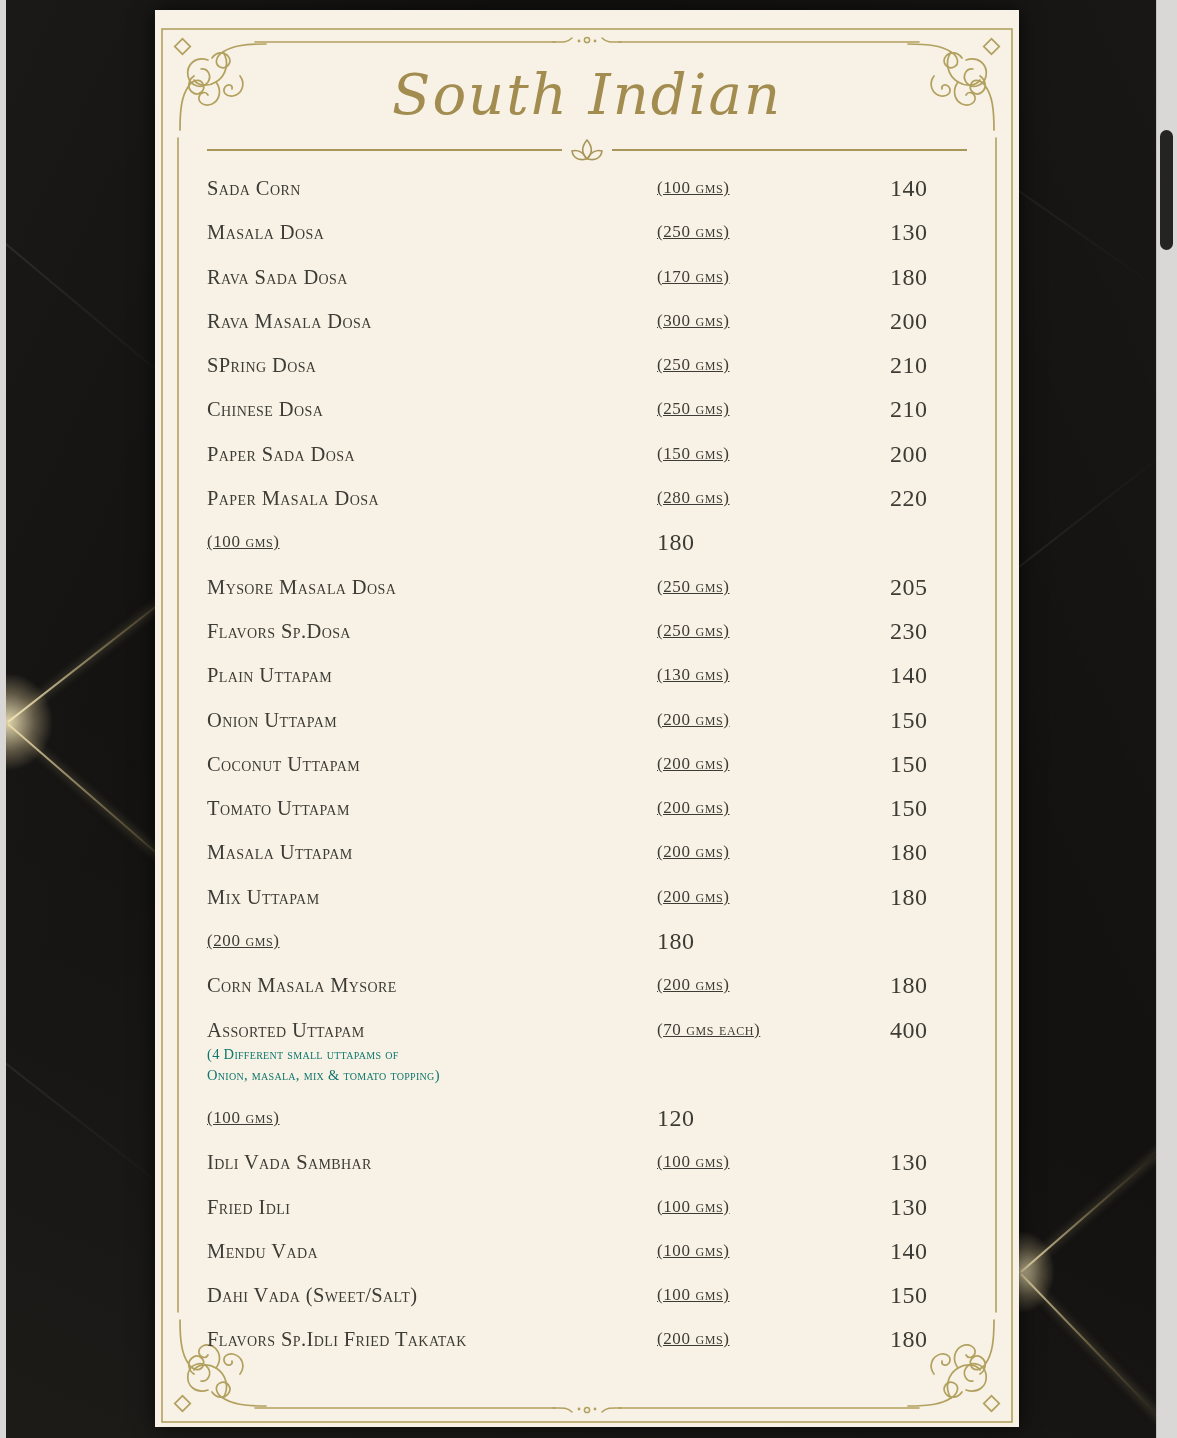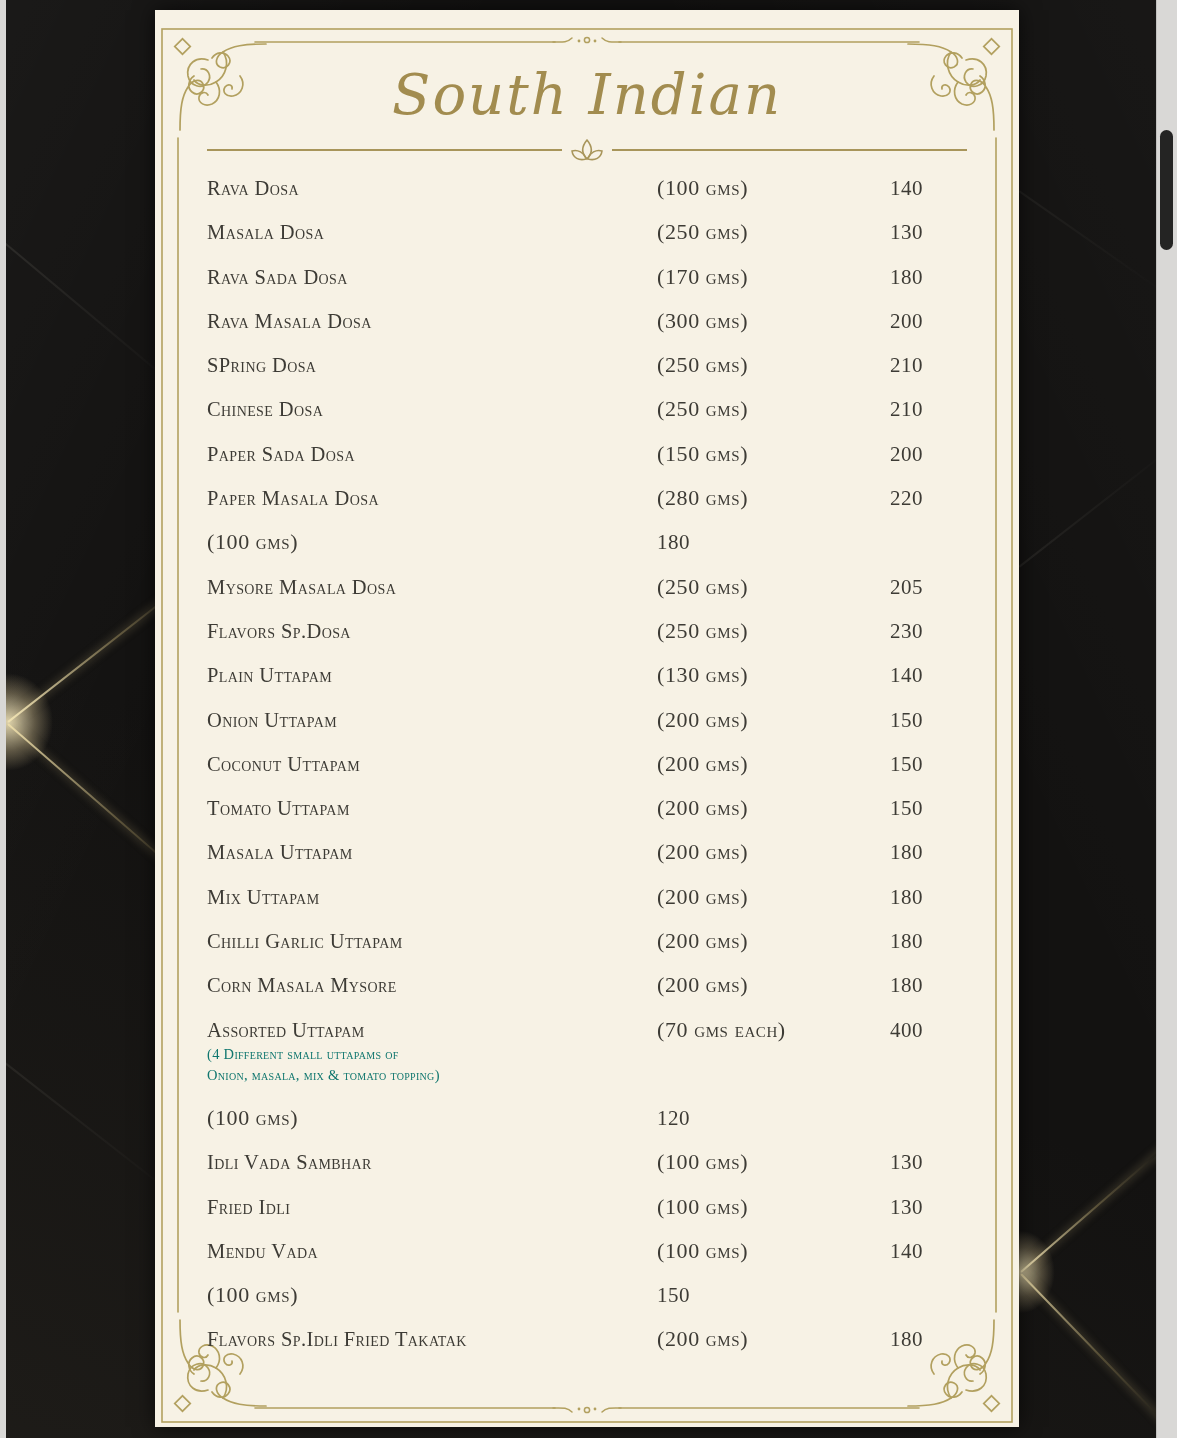--- a/index.html
+++ b/index.html
@@ -45,22 +45,22 @@
   .title{margin-top:48px;text-align:center;font-family:"DejaVu Serif","Liberation Serif",serif;
     font-style:italic;font-size:56px;line-height:74px;color:#a28c4f;letter-spacing:2px;}
   .divider{display:flex;align-items:center;margin:4px 52px 0 52px;height:28px;}
   .divider .line{flex:1;height:2px;background:#a8955a;}
   .divider .lotus{margin:0 8px;flex:0 0 auto;}
 
   .menu-list{margin-top:12px;padding:0 45px 0 52px;}
   .row{display:grid;grid-template-columns:450px 233px auto;align-items:start;margin-bottom:20.3px;}
   .cell{font-variant:small-caps;color:#3d3b35;line-height:24px;}
   .name{font-size:20.5px;letter-spacing:0.4px;}
-  .weight{font-size:22px;letter-spacing:0.6px;}
-  .price{font-size:21px;letter-spacing:0.5px;}
+  .weight{font-size:17px;letter-spacing:0.6px;text-decoration:underline;}
+  .price{font-size:24px;letter-spacing:0.5px;}
   .note{font-variant:small-caps;font-size:14.5px;line-height:21px;color:#0f766e;letter-spacing:0.3px;margin-top:2px;}
 </style>
 </head>
 <body>
 
 <div class="stage">
 
   <div class="backdrop">
     <div class="ray faint1"></div>
     <div class="ray faint2"></div>
@@ -127,21 +127,21 @@
             <path d="M16,22 C9,24 3,21 2,14 C8,12 14,16 16,21"></path>
             <path d="M18,22 C25,24 31,21 32,14 C26,12 20,16 18,21"></path>
           </g>
         </svg>
         <div class="line"></div>
       </div>
 
       <div class="menu-list">
   <div class="row">
     <div class="cell name">
-      <span>Rava Dosa</span>
+      <span>Sada Corn</span>
       
     </div>
     <div class="cell weight">(100 gms)</div>
     <div class="cell price">140</div>
   </div>
 
   <div class="row">
     <div class="cell name">
       <span>Masala Dosa</span>
       
@@ -275,24 +275,20 @@
   <div class="row">
     <div class="cell name">
       <span>Mix Uttapam</span>
       
     </div>
     <div class="cell weight">(200 gms)</div>
     <div class="cell price">180</div>
   </div>
 
   <div class="row">
-    <div class="cell name">
-      <span>Chilli Garlic Uttapam</span>
-      
-    </div>
     <div class="cell weight">(200 gms)</div>
     <div class="cell price">180</div>
   </div>
 
   <div class="row">
     <div class="cell name">
       <span>Corn Masala Mysore</span>
       
     </div>
     <div class="cell weight">(200 gms)</div>
@@ -337,20 +333,24 @@
   <div class="row">
     <div class="cell name">
       <span>Mendu Vada</span>
       
     </div>
     <div class="cell weight">(100 gms)</div>
     <div class="cell price">140</div>
   </div>
 
   <div class="row">
+    <div class="cell name">
+      <span>Dahi Vada (Sweet/Salt)</span>
+      
+    </div>
     <div class="cell weight">(100 gms)</div>
     <div class="cell price">150</div>
   </div>
 
   <div class="row">
     <div class="cell name">
       <span>Flavors Sp.Idli Fried Takatak</span>
       
     </div>
     <div class="cell weight">(200 gms)</div>

